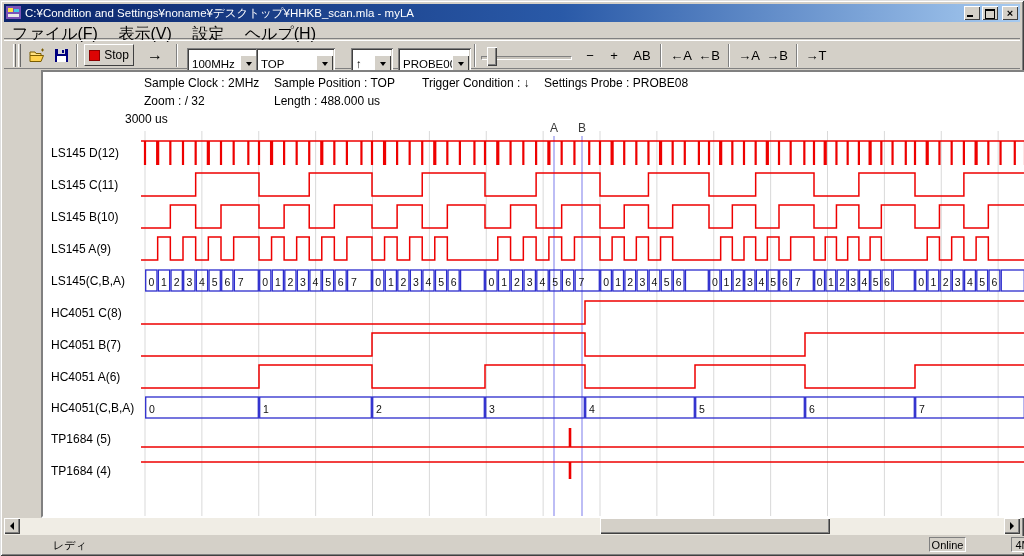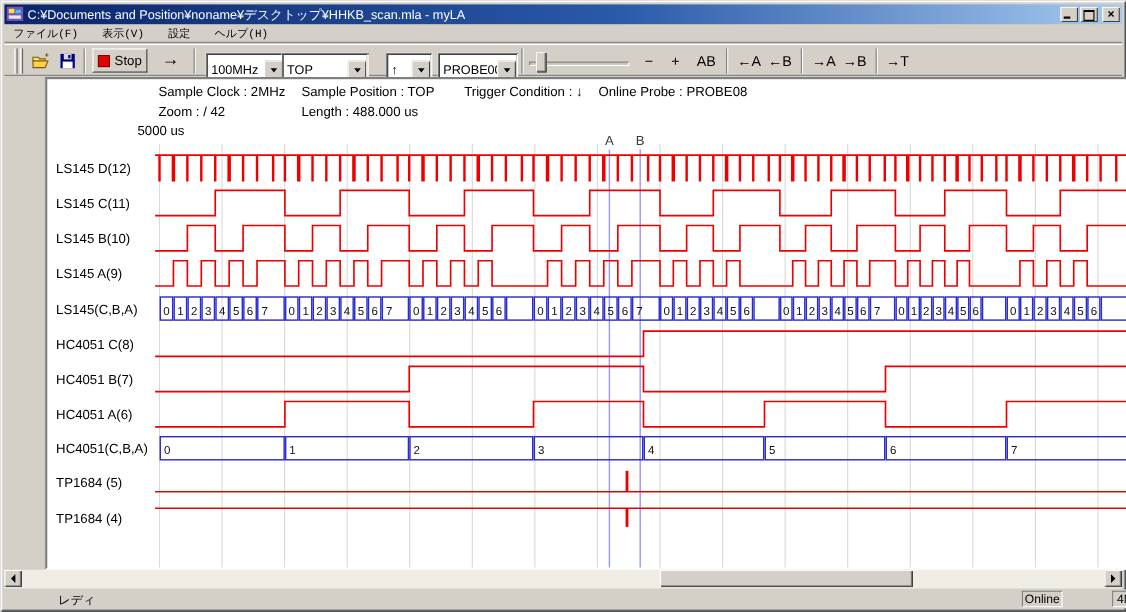--- a/index.html
+++ b/index.html
@@ -19,22 +19,22 @@
   .title-text{font-size:11.5px;white-space:nowrap;letter-spacing:0;}
   .winbtns{margin-left:auto;display:flex;align-items:center;padding-right:2px;}
   .wbtn{width:16px;height:14px;background:#d4d0c8;margin-left:2px;position:relative;
     box-shadow:inset 1px 1px 0 #fff, inset -1px -1px 0 #404040;
     display:flex;align-items:center;justify-content:center;}
   .wbtn.minb::after{content:"";position:absolute;left:3px;bottom:3px;width:6px;height:2px;background:#000;}
   .wbtn.maxb::after{content:"";position:absolute;left:3px;top:3px;width:8px;height:7px;
     border:1px solid #000;border-top-width:2px;}
   .wbtn.closeb{margin-left:4px;font-size:11px;font-weight:bold;color:#000;line-height:10px;}
   
-  .menubar{left:4px;top:23px;width:1016px;height:16px;font-size:10px;color:#000;
-    border-bottom:1px solid #808080;font-family:Liberation Mono, monospace;}
+  .menubar{left:4px;top:23px;width:1016px;height:16px;font-size:16px;color:#000;
+    border-bottom:1px solid #808080;}
   .mitem{display:inline-block;padding:1px 8px 2px 8px;}
   
   .toolbar{left:4px;top:40px;width:1016px;height:29px;border-top:1px solid #fff;
     border-bottom:1px solid #808080;}
   .tgrip{top:3px;width:3px;height:23px;border-left:1px solid #fff;border-right:1px solid #696969;}
   .tsep{top:3px;width:2px;height:23px;border-left:1px solid #808080;border-right:1px solid #fff;}
   .tbtn{top:3px;height:22px;display:flex;align-items:center;justify-content:center;
     font-size:13px;color:#000;}
   .stopbtn{border:1px solid;border-color:#fff #404040 #404040 #fff;font-size:12px;gap:4px;}
   .stopsq{width:11px;height:11px;background:#dd0404;border:1px solid #8c0000;flex:0 0 auto;}
@@ -76,21 +76,21 @@
 
 <div class="win">
 
   <div class="titlebar abs">
     <svg class="appicon" viewBox="0 0 16 14">
       <rect x="0" y="0" width="15" height="13" fill="#7a52b8"></rect>
       <rect x="2" y="2" width="5" height="4" fill="#ffe040"></rect>
       <rect x="8" y="3" width="5" height="3" fill="#40c8e8"></rect>
       <rect x="2" y="8" width="11" height="3" fill="#e8e8e8"></rect>
     </svg>
-    <span class="title-text">C:¥Documents and Position¥noname¥デスクトップ¥HHKB_scan.mla - myLA</span>
+    <span class="title-text">C:¥Condition and Settings¥noname¥デスクトップ¥HHKB_scan.mla - myLA</span>
     <div class="winbtns">
       <div class="wbtn minb"></div>
       <div class="wbtn maxb"></div>
       <div class="wbtn closeb">×</div>
     </div>
   </div>
 
   <div class="menubar abs">
     <span class="mitem">ファイル(F)</span>
     <span class="mitem">表示(V)</span>
@@ -176,24 +176,24 @@
 
     <div class="tsep abs" style="left:792px"></div>
 
     <div class="tbtn abs" style="left:800px;width:24px">→T</div>
   </div>
 
   <div class="client abs">
     <span class="itext" style="left:101px;top:4px">Sample Clock : 2MHz</span>
     <span class="itext" style="left:231px;top:4px">Sample Position : TOP</span>
     <span class="itext" style="left:379px;top:4px">Trigger Condition : ↓</span>
-    <span class="itext" style="left:501px;top:4px">Online Probe : PROBE08</span>
-    <span class="itext" style="left:101px;top:22px">Zoom : /  42</span>
+    <span class="itext" style="left:501px;top:4px">Settings Probe : PROBE08</span>
+    <span class="itext" style="left:101px;top:22px">Zoom : /  32</span>
     <span class="itext" style="left:231px;top:22px">Length : 488.000 us</span>
-    <span class="itext" style="left:82px;top:40px">5000 us</span>
+    <span class="itext" style="left:82px;top:40px">3000 us</span>
 
     <svg id="wave-svg" class="abs" style="left:0;top:0" width="1012" height="444" viewBox="6 71 1012 444">
         <g stroke="#d9d9d9" stroke-width="1">
           <line x1="108" y1="130" x2="108" y2="516"></line>
           <line x1="164.875" y1="130" x2="164.875" y2="516"></line>
           <line x1="221.75" y1="130" x2="221.75" y2="516"></line>
           <line x1="278.625" y1="130" x2="278.625" y2="516"></line>
           <line x1="335.5" y1="130" x2="335.5" y2="516"></line>
           <line x1="392.375" y1="130" x2="392.375" y2="516"></line>
           <line x1="449.25" y1="130" x2="449.25" y2="516"></line>

